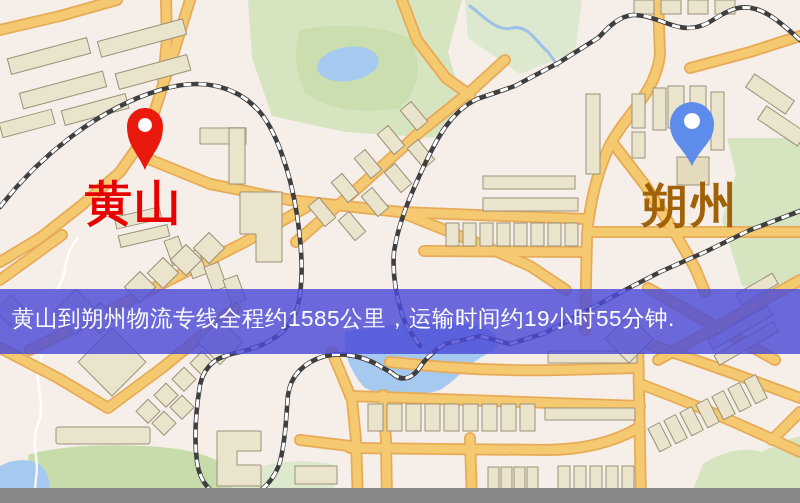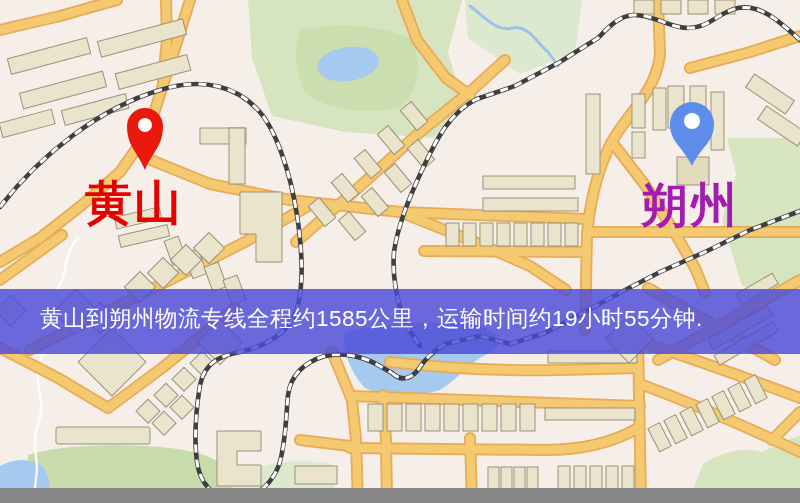--- a/index.html
+++ b/index.html
@@ -21,21 +21,21 @@
   .bld .dk{fill:#e4dabd;}
   .pin-hole{fill:#ffffff;}
   
   .city-label{position:absolute;font-size:47px;font-weight:700;line-height:1;
               letter-spacing:2px;white-space:nowrap;user-select:none;}
   .origin-label{left:85px;top:179px;color:#e60000;}
   .dest-label{left:641px;top:181px;color:#3032d4;}
   
   .banner{position:absolute;left:0;top:289px;width:800px;height:65px;
           background:rgba(74,74,216,0.82);color:#fff;display:flex;align-items:center;
-          box-sizing:border-box;padding-left:40px;}
+          box-sizing:border-box;padding-left:12px;}
   .banner span{font-size:22.5px;letter-spacing:0.5px;line-height:1;transform:translateY(-2px);}
 </style>
 </head>
 <body>
 
 <div class="stage">
 
 <svg width="800" height="503" viewBox="0 0 800 503" xmlns="http://www.w3.org/2000/svg">
 
   <defs>
@@ -291,19 +291,19 @@
     <circle class="pin-hole" cx="145" cy="125" r="7"></circle>
   </g>
 
   <g>
     <path d="M692,166 C683,147 670,142 670,124 A22,22 0 1 1 714,124 C714,142 701,147 692,166 Z" fill="#5d8ceb"></path>
     <circle class="pin-hole" cx="692" cy="121" r="8"></circle>
   </g>
 </svg>
 
 <div class="city-label origin-label" style="color: rgb(230, 0, 0);">黄山</div>
-<div class="city-label dest-label" style="color: #a21caf;">朔州</div>
+<div class="city-label dest-label" style="color: #a16207;">朔州</div>
 
 <div class="banner" style="background: rgba(74, 74, 216, 0.82); color: rgb(255, 255, 255);">
   <span>黄山到朔州物流专线全程约1585公里，运输时间约19小时55分钟.</span>
 </div>
 
 </div>
 
 </body></html>

